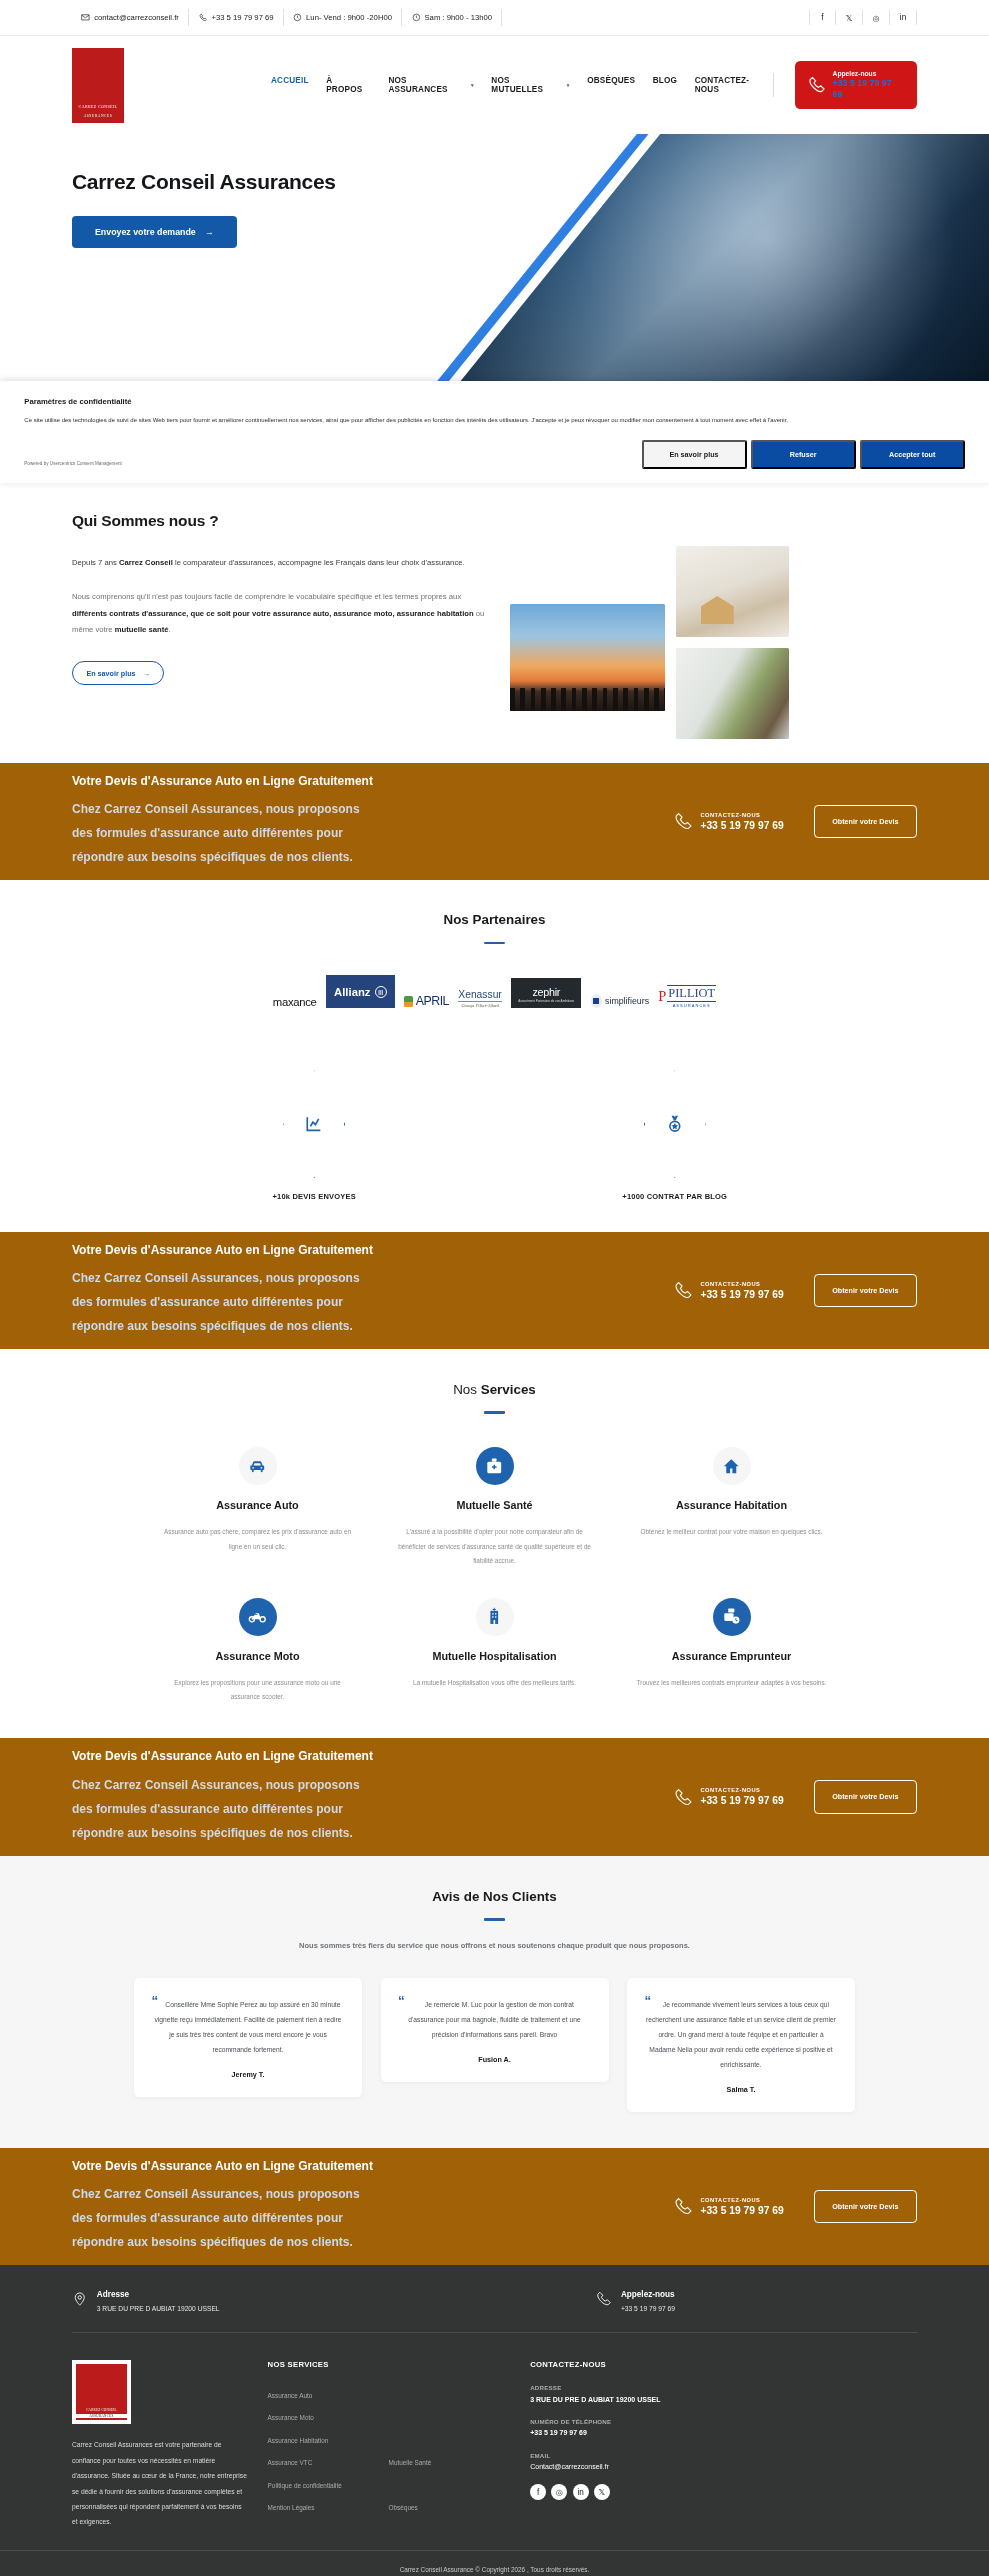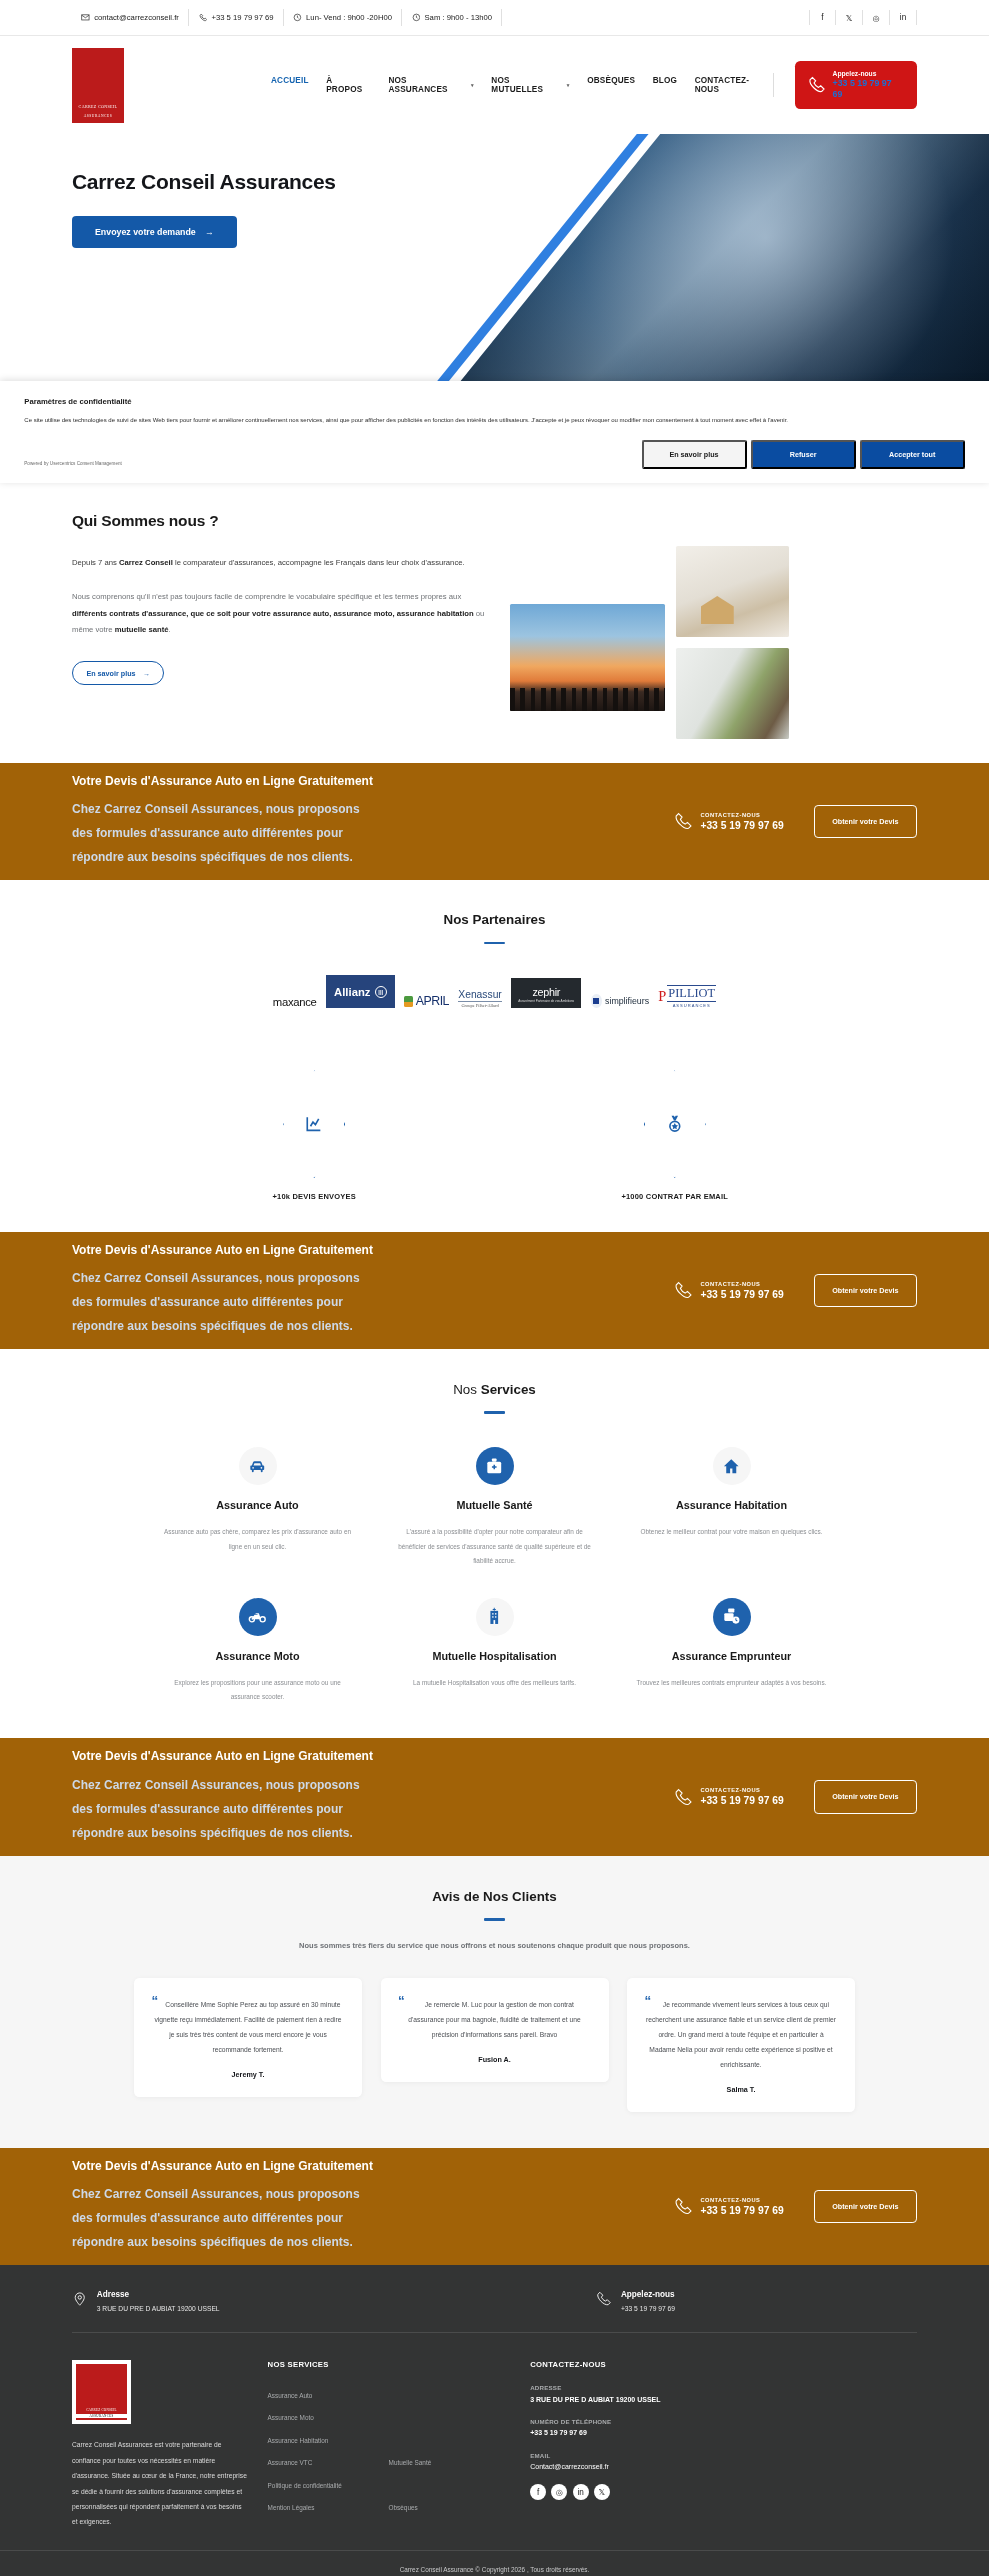--- a/index.html
+++ b/index.html
@@ -423,21 +423,21 @@
     <div class="stat">
       <div class="dia">
         <span class="dia-ico">
             <svg viewBox="0 0 24 24" fill="currentColor">
               <path d="M8 2l3 6h2l3-6h-3l-1 2-1-2z"></path>
               <circle cx="12" cy="15" r="6" fill="none" stroke="currentColor" stroke-width="2"></circle>
               <path d="M12 11l1.3 2.6 2.7.4-2 2 .5 2.8-2.5-1.4-2.5 1.4.5-2.8-2-2 2.7-.4z"></path>
             </svg>
           </span>
       </div>
-      <div class="lbl">+1000 CONTRAT PAR EMAIL</div>
+      <div class="lbl">+1000 CONTRAT PAR BLOG</div>
     </div>
   </div>
 </section>
 
 <section class="cta">
   <div class="cta-inner">
     <div class="cta-left">
       <h3>Votre Devis d'Assurance Auto en Ligne Gratuitement</h3>
       <p>Chez Carrez Conseil Assurances, nous proposons des formules d'assurance auto différentes pour répondre aux besoins spécifiques de nos clients.</p>
     </div>

